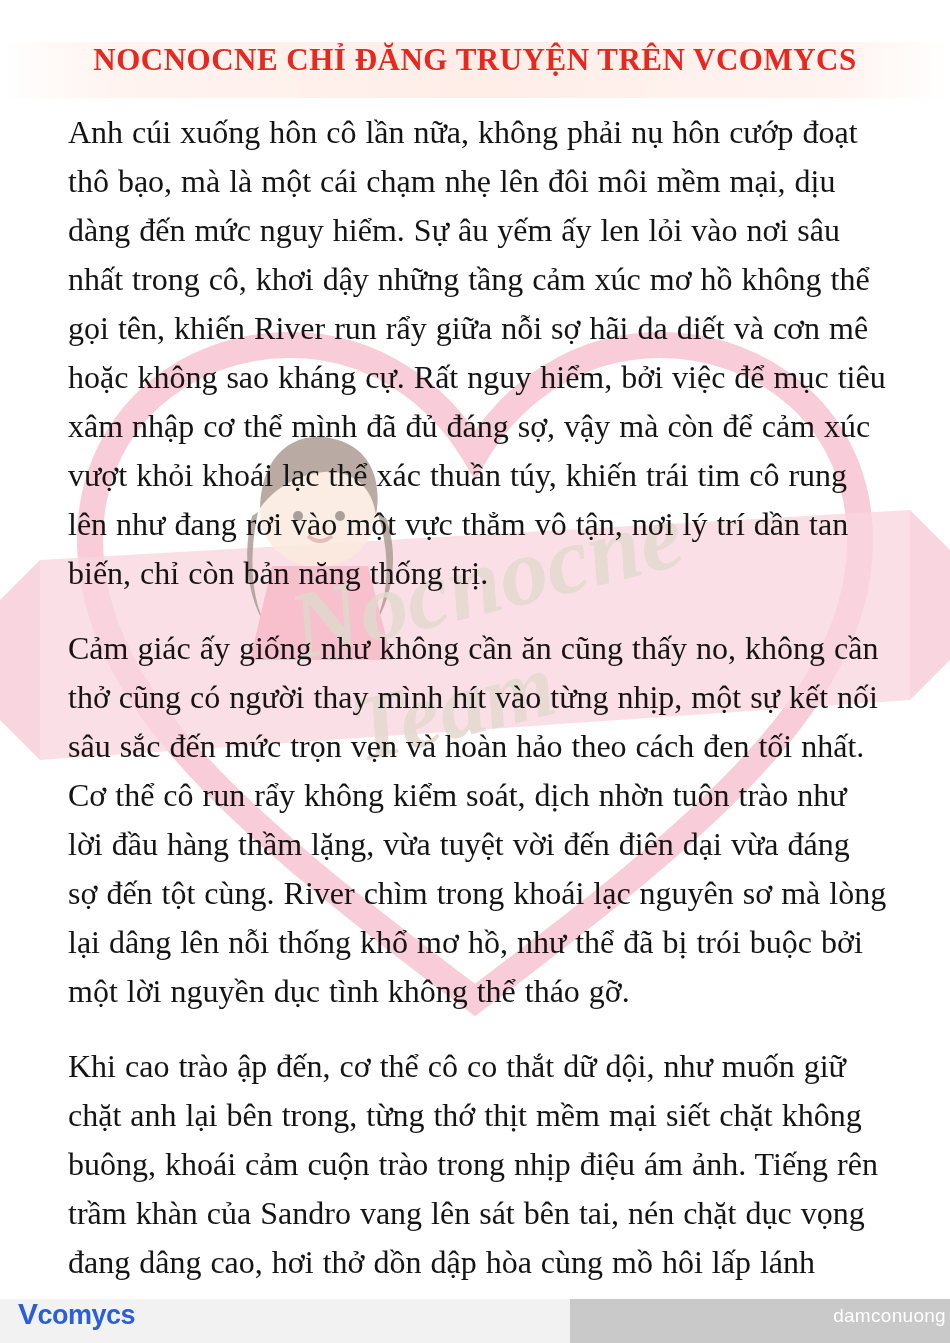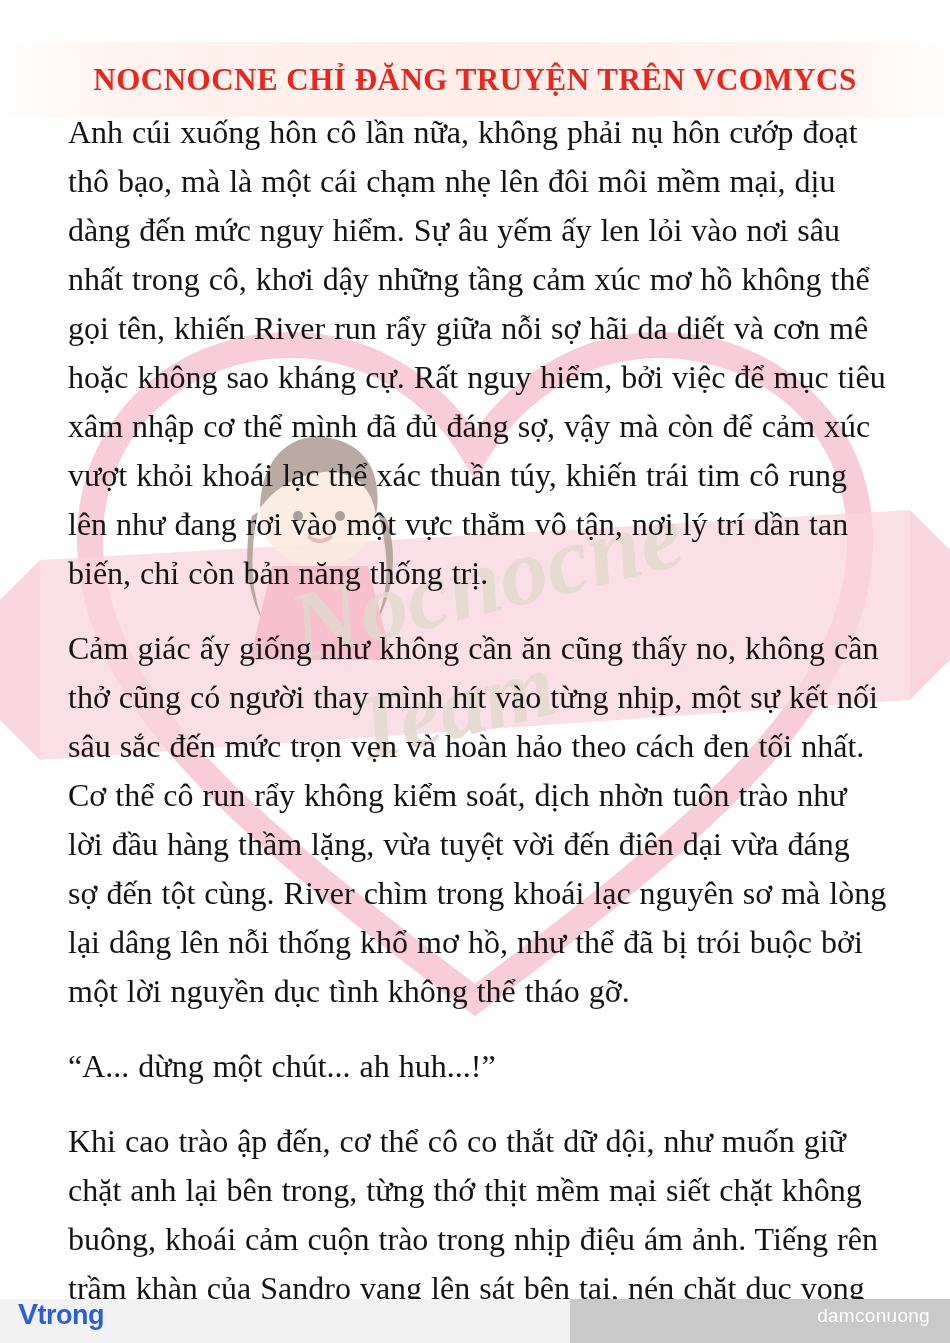--- a/index.html
+++ b/index.html
@@ -26,24 +26,23 @@
     pointer-events: none;
     z-index: 0;
   }
 
   
   .banner {
     position: absolute;
     left: 0;
     top: 42px;
     width: 950px;
-    height: 75px;
+    height: 56px;
     z-index: 2;
     display: flex;
-    align-items: center;
     justify-content: center;
     background: linear-gradient(to right,
         rgba(255,255,255,0) 0%,
         rgba(255,240,235,0.75) 12%,
         rgba(255,236,230,0.92) 50%,
         rgba(255,240,235,0.75) 88%,
         rgba(255,255,255,0) 100%);
   }
   .banner-title {
     font-family: "Liberation Serif", "DejaVu Serif", serif;
@@ -93,21 +92,21 @@
     font-size: 27px;
     letter-spacing: -0.5px;
   }
   .footer-logo .v {
     color: #2b5fd9;
     font-size: 30px;
   }
   .footer-logo .rest { color: #2b5fd9; }
   .footer-right {
     position: absolute;
-    right: 20px;
+    right: 4px;
     bottom: 16px;
     font-family: "Liberation Sans", sans-serif;
     font-size: 19px;
     color: #ffffff;
     letter-spacing: 0.3px;
   }
   .footer-bar {
     position: absolute;
     right: 0;
     bottom: 0;
@@ -166,27 +165,26 @@
     </g>
   </svg>
 
   <div class="banner">
     <div class="banner-title">NOCNOCNE CHỈ ĐĂNG TRUYỆN TRÊN VCOMYCS</div>
   </div>
 
   <div class="content">
     <p class="para">Anh cúi xuống hôn cô lần nữa, không phải nụ hôn cướp đoạt thô bạo, mà là một cái chạm nhẹ lên đôi môi mềm mại, dịu dàng đến mức nguy hiểm. Sự âu yếm ấy len lỏi vào nơi sâu nhất trong cô, khơi dậy những tầng cảm xúc mơ hồ không thể gọi tên, khiến River run rẩy giữa nỗi sợ hãi da diết và cơn mê hoặc không sao kháng cự. Rất nguy hiểm, bởi việc để mục tiêu xâm nhập cơ thể mình đã đủ đáng sợ, vậy mà còn để cảm xúc vượt khỏi khoái lạc thể xác thuần túy, khiến trái tim cô rung lên như đang rơi vào một vực thẳm vô tận, nơi lý trí dần tan biến, chỉ còn bản năng thống trị.</p>
     <p class="para">Cảm giác ấy giống như không cần ăn cũng thấy no, không cần thở cũng có người thay mình hít vào từng nhịp, một sự kết nối sâu sắc đến mức trọn vẹn và hoàn hảo theo cách đen tối nhất. Cơ thể cô run rẩy không kiểm soát, dịch nhờn tuôn trào như lời đầu hàng thầm lặng, vừa tuyệt vời đến điên dại vừa đáng sợ đến tột cùng. River chìm trong khoái lạc nguyên sơ mà lòng lại dâng lên nỗi thống khổ mơ hồ, như thể đã bị trói buộc bởi một lời nguyền dục tình không thể tháo gỡ.</p>
-    <p class="para">“A... dừng một chút... ah huh...!”</p>
     <p class="para">Khi cao trào ập đến, cơ thể cô co thắt dữ dội, như muốn giữ chặt anh lại bên trong, từng thớ thịt mềm mại siết chặt không buông, khoái cảm cuộn trào trong nhịp điệu ám ảnh. Tiếng rên trầm khàn của Sandro vang lên sát bên tai, nén chặt dục vọng đang dâng cao, hơi thở dồn dập hòa cùng mồ hôi lấp lánh</p>
   </div>
 
   <div class="footer">
     <div class="footer-bar-left"></div>
     <div class="footer-bar"></div>
     <div class="footer-logo">
       <span class="v">V</span>
-        <span class="rest">trong</span>
+        <span class="rest">comycs</span>
     </div>
     <div class="footer-right">damconuong</div>
   </div>
 
 </div>
 
 </body></html>

